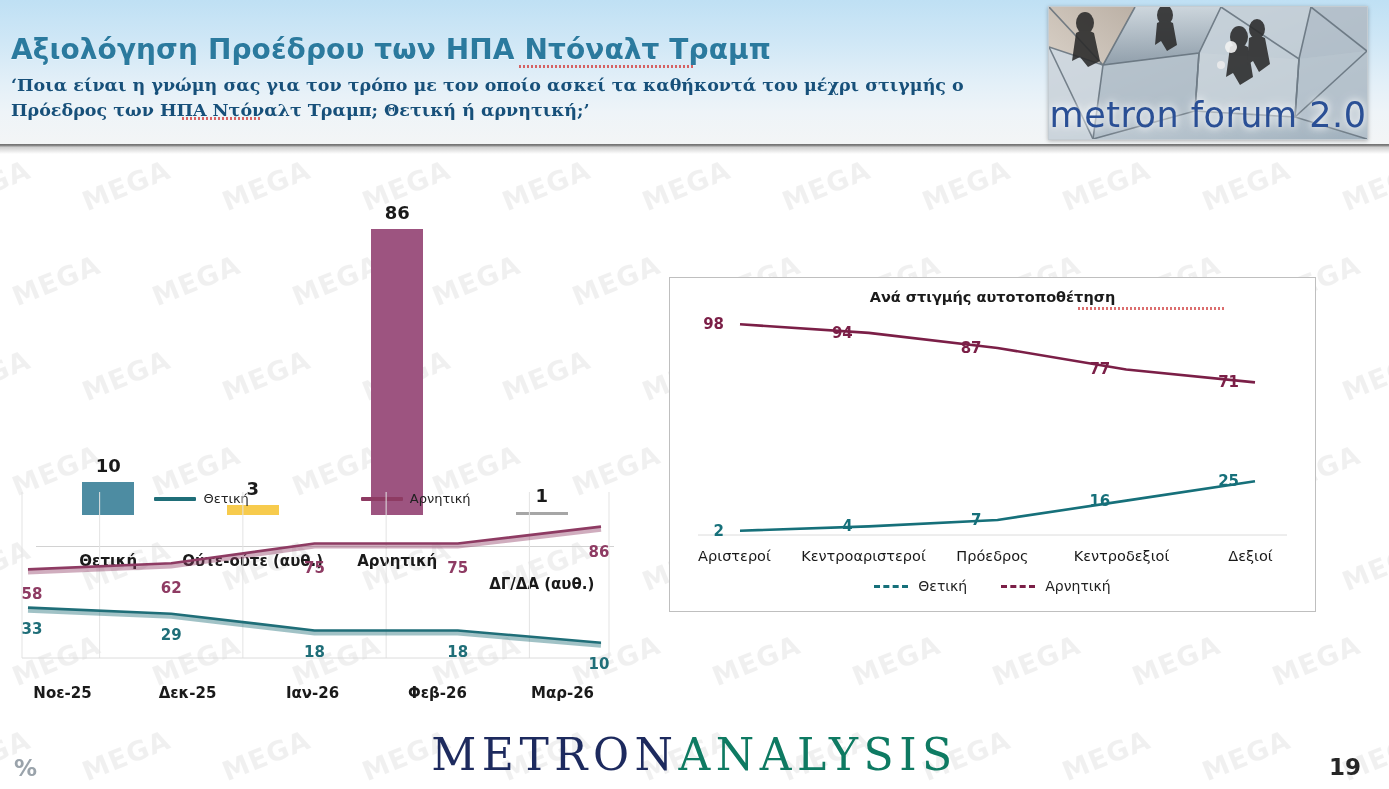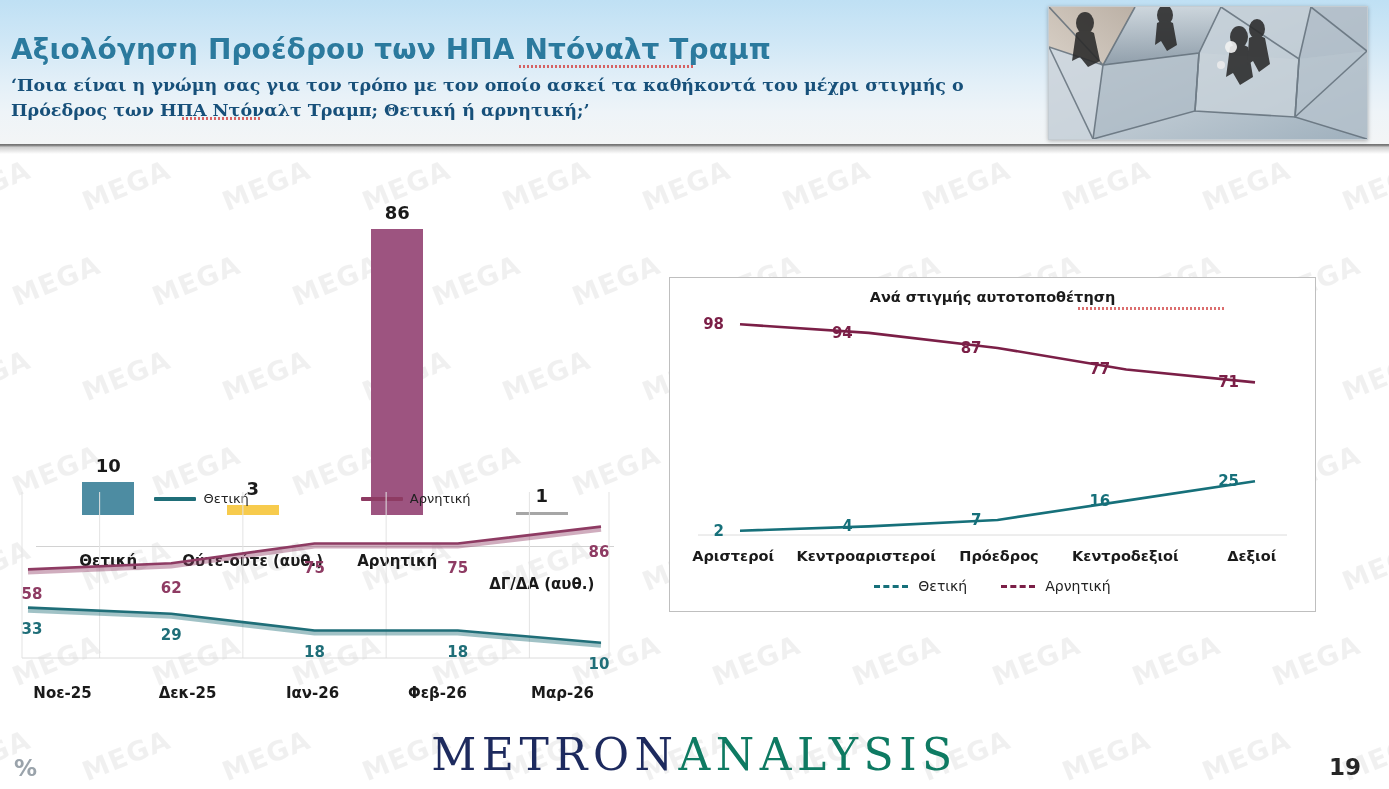--- a/index.html
+++ b/index.html
@@ -122,21 +122,21 @@
   .trend-xlabels span{
     flex:1;text-align:center;font-size:15px;font-weight:700;color:#1a1a1a;white-space:nowrap;
   }
 
   
   #pol-panel{left:669px;top:277px;width:645px;height:333px;border:1px solid #bfbfbf;background:#fff;}
   .pol-title{position:absolute;left:0;top:11px;width:645px;}
   .pol-svg{position:absolute;left:0;top:30px;}
   .pol-xlabels{position:absolute;left:0;top:270px;width:645px;display:flex;}
   .pol-xlabels span{
-    flex:1;text-align:center;font-size:14.5px;font-weight:700;color:#1a1a1a;white-space:nowrap;
+    flex:1;text-align:center;font-size:14.5px;font-weight:400;color:#1a1a1a;white-space:nowrap;
   }
   .pol-legend{
     position:absolute;left:0;top:300px;width:645px;
     display:flex;justify-content:center;gap:34px;align-items:center;
   }
   .pol-legend .lg-item{font-size:14px;}
   .pol-legend .dash{
     display:inline-block;width:34px;height:0;border-top:3px dashed;margin-right:3px;
   }
 
@@ -312,20 +312,21 @@
         <ellipse cx="116" cy="8" rx="8" ry="10"></ellipse>
         <path d="M108,16 q8,-5 16,0 l4,22 -10,6 -6,-10 -6,4 z"></path>
         <ellipse cx="190" cy="30" rx="9" ry="11"></ellipse>
         <path d="M181,40 q9,-6 18,0 l5,30 -13,8 -7,-12 -7,4 z"></path>
         <ellipse cx="208" cy="22" rx="8" ry="10"></ellipse>
         <path d="M200,31 q8,-5 16,0 l5,26 -11,8 -6,-11 -6,4 z"></path>
       </g>
       <circle cx="182" cy="40" r="6" fill="#f2f2f2" opacity=".9"></circle>
       <circle cx="172" cy="58" r="4" fill="#ececec" opacity=".85"></circle>
     </svg>
+    <div class="logo-text">metron forum 2.0</div>
   </div>
 
   <div class="panel" id="bar-panel">
     <div class="bar-plot" id="bar-plot">
         <div class="bar-col" style="left: 0px; width: 144.5px;">
           <div class="bar-rect" style="height: 33.264px; background: rgb(77, 140, 162);"></div>
           <div class="bar-val" style="bottom: 39.264px;">10</div>
         </div>
         <div class="bar-col" style="left: 144.5px; width: 144.5px;">
           <div class="bar-rect" style="height: 9.9792px; background: rgb(247, 203, 77);"></div>

